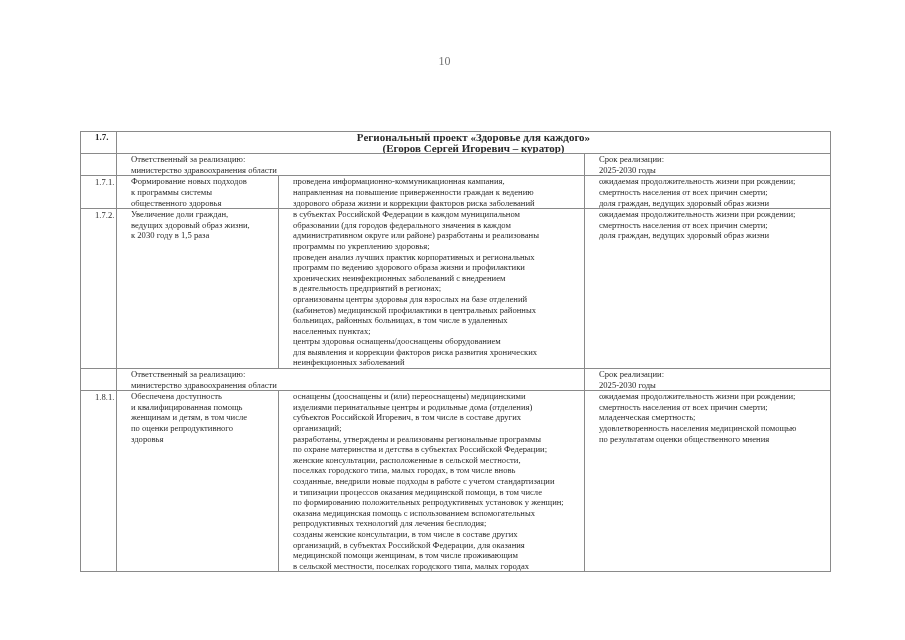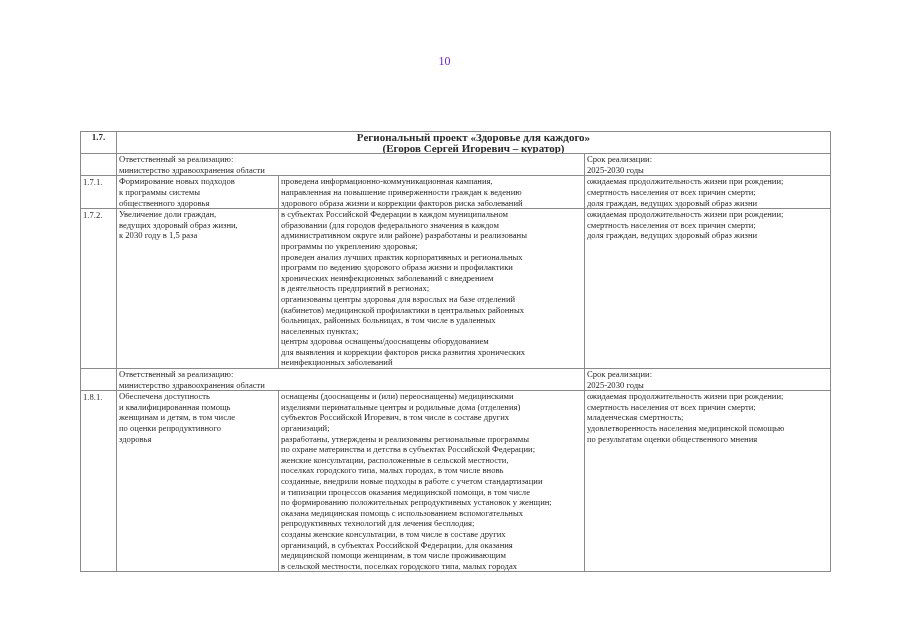--- a/index.html
+++ b/index.html
@@ -1,22 +1,22 @@
 <!DOCTYPE html>
 <html><head>
 <meta charset="utf-8">
 <style>
   html, body { margin:0; padding:0; background:#ffffff; }
   body { width:905px; height:640px; position:relative; overflow:hidden;
          font-family:"Liberation Serif","DejaVu Serif",serif; color:#2a2a2a; }
   .page-number { position:absolute; top:54px; left:0; width:889px; text-align:center;
-                 font-size:12px; color:#6d28d9; }
+                 font-size:12px; color:#737373; }
   table.plan { position:absolute; left:80px; top:131px; width:750px; border-collapse:collapse;
                table-layout:fixed; font-size:8.6px; line-height:10.6px; }
-  table.plan td { border:1px solid #8a8a8a; vertical-align:top; padding:0 2px;margin-top:44px; }
+  table.plan td { border:1px solid #8a8a8a; vertical-align:top; padding:0 14px;margin-top:44px; }
   table.plan td.num { text-align:left; padding-top:1px; }
   table.plan td.num-bold { font-weight:bold; text-align:center; font-size:9px; }
   .title-cell { text-align:center; font-weight:bold; font-size:11px; }
   .center { text-align:left; }
   .line { display:block; white-space:nowrap; overflow:hidden; }
   col.c1 { width:36px; } col.c2 { width:162px; } col.c3 { width:306px; } col.c4 { width:246px; }
 </style>
 </head>
 <body>
 

